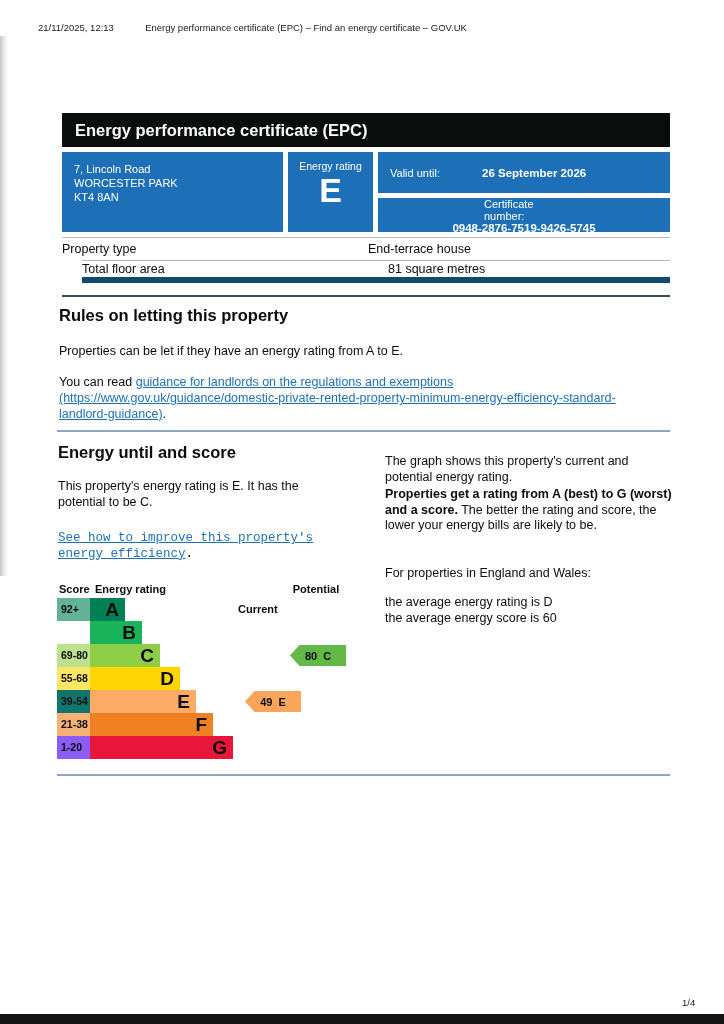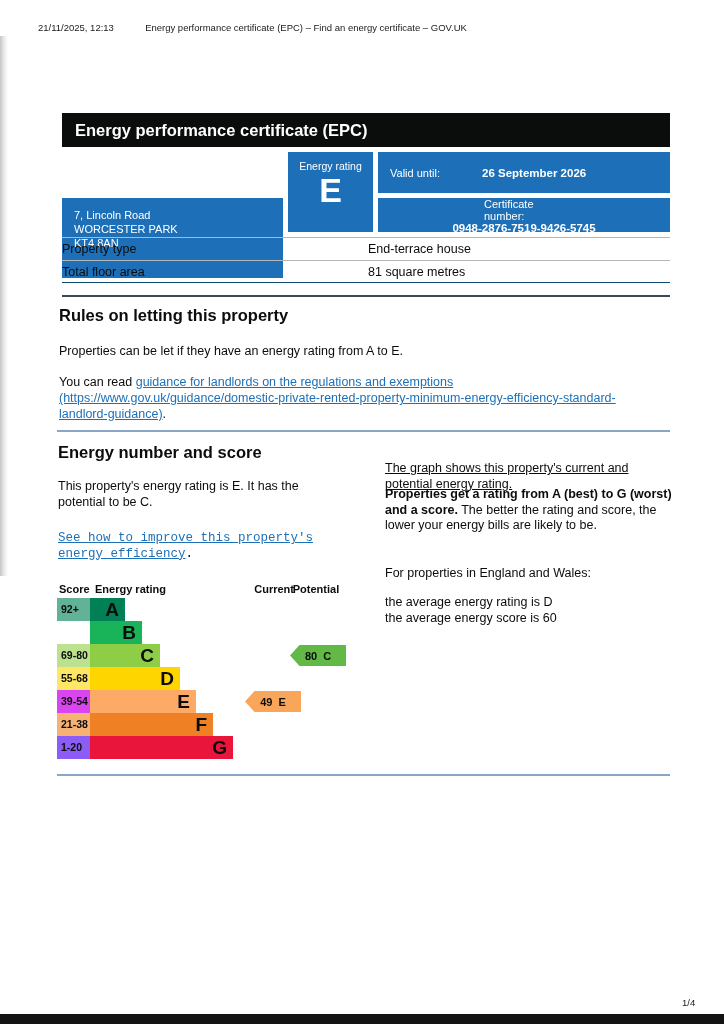--- a/index.html
+++ b/index.html
@@ -39,21 +39,21 @@
   .info-row { display:flex; align-items:center; }
   .info-row .lbl { font-size:11px; padding-left:12px; width:104px; }
   .info-row .val { font-size:11.5px; font-weight:bold; }
   #row-valid { height:41px; }
   .hgap { height:5px; background:#ffffff; }
   #row-cert { height:34px; }
 
   
   #ptable { left:62px; top:237px; width:608px; }
   .prow { display:flex; height:23px; align-items:center; border-top:1px solid #b4b7b9; font-size:12.5px; }
-  .prow:last-child { border-bottom:1px solid #0c4a6e; }
+  .prow:last-child { border-bottom:6px solid #0c4a6e;margin-left:20px; }
   .prow .lbl { width:306px; }
   #divider-dark { left:62px; top:295px; width:608px; height:2px; background:#3a4a58; }
 
   h2.section { font-size:16.5px; font-weight:bold; color:#0b0c0c; }
   .body-txt { font-size:12.5px; line-height:15.5px; color:#0b0c0c; }
   a.lnk { color:#1d70b8; text-decoration:underline; cursor:pointer; }
 
   #rules-h  { left:59px; top:306px; }
   #rules-p1 { left:59px; top:344px; width:610px; }
   #rules-p2 { left:59px; top:374px; width:600px; line-height:16px; }
@@ -61,31 +61,31 @@
   .sect-divider { height:2px; background:#8ba6c4; }
   #divider-1 { left:57px; top:430px; width:613px; }
   #divider-2 { left:57px; top:774px; width:613px; }
 
   #col-left  { left:58px; top:443px; width:300px; height:130px; }
   #col-right { left:385px; top:446px; width:292px; height:180px; }
   #col-left > div, #col-right > div { position:absolute; }
   #left-h  { top:0; }
   #left-p1 { top:36px; width:288px; }
   #left-link { top:88px; width:262px;font-family:Liberation Mono, monospace; }
-  #right-p1 { top:15px; width:290px;text-decoration:underline; }
+  #right-p1 { top:8px; width:290px; }
   #right-p2 { top:41px; width:292px; }
   #right-p3 { top:120px; width:290px; }
   #right-avg { top:149px; width:290px; }
 
   
   #chart { left:57px; top:583px; width:292px; height:180px; }
   .chart-hdr { position:absolute; top:0; font-size:11px; font-weight:bold; }
   #h-score { left:2px; }
   #h-rating { left:38px; }
-  #h-current { left:181px; width:56px; text-align:right; }
+  #h-current { left:181px; width:56px; text-align:left;margin-top:20px; }
   #h-potential { left:229px; width:60px; text-align:center; }
   #bands { position:absolute; left:0; top:15px; width:292px; }
   .band-row { display:flex; height:23px; }
   .score-cell { width:33px; font-size:10.5px; font-weight:bold; line-height:23px; padding-left:4px; }
   .band-bar { display:flex; align-items:center; justify-content:flex-end; padding-right:6px;
               font-size:19px; font-weight:bold; color:#0b0c0c; line-height:23px; }
   .b0 { width:35px; } .b1 { width:52px; } .b2 { width:70px; } .b3 { width:90px; }
   .b4 { width:106px; } .b5 { width:123px; } .b6 { width:143px; }
   .arrow { position:absolute; width:56px; height:21px;
     clip-path:polygon(17% 0, 100% 0, 100% 100%, 17% 100%, 0 50%);
@@ -104,21 +104,21 @@
   <div id="artifact-bottom" class="abs"></div>
 
   <div id="hdr-date" class="abs print-meta">21/11/2025, 12:13</div>
   <div id="hdr-title" class="abs print-meta">Energy performance certificate (EPC) – Find an energy certificate – GOV.UK</div>
 
   <div id="banner" class="abs">
     <div class="t">Energy performance certificate (EPC)</div>
   </div>
 
   <div id="summary" class="abs">
-    <div id="cell-address" class="blue" style="background: rgb(29, 112, 184); margin-top: 46px;">
+    <div id="cell-address" class="blue" style="background: rgb(29, 112, 184);">
       <div>7, Lincoln Road</div>
       <div>WORCESTER PARK</div>
       <div>KT4 8AN</div>
     </div>
     <div class="vgap"></div>
     <div id="cell-rating" class="blue" style="background: rgb(29, 112, 184);">
       <div class="lbl">Energy rating</div>
       <div class="big">E</div>
     </div>
     <div class="vgap"></div>
@@ -149,21 +149,21 @@
 
   <h2 id="rules-h" class="abs section">Rules on letting this property</h2>
   <div id="rules-p1" class="abs body-txt">Properties can be let if they have an energy rating from A to E.</div>
   <div id="rules-p2" class="abs body-txt">
     <span>You can read </span><a class="lnk">guidance for landlords on the regulations and exemptions (https://www.gov.uk/guidance/domestic-private-rented-property-minimum-energy-efficiency-standard-landlord-guidance)</a><span>.</span>
   </div>
 
   <div id="divider-1" class="abs sect-divider"></div>
 
   <div id="col-left" class="abs">
-    <h2 id="left-h" class="section">Energy number and score</h2>
+    <h2 id="left-h" class="section">Energy until and score</h2>
     <div id="left-p1" class="body-txt">This property's energy rating is E. It has the potential to be C.</div>
     <div id="left-link" class="body-txt">
       <a class="lnk">See how to improve this property's energy efficiency</a><span>.</span>
     </div>
   </div>
 
   <div id="col-right" class="abs">
     <div id="right-p1" class="body-txt">The graph shows this property's current and potential energy rating.</div>
     <div id="right-p2" class="body-txt">
       <b>Properties get a rating from A (best) to G (worst) and a score.</b><span> The better the rating and score, the lower your energy bills are likely to be.</span>
@@ -192,21 +192,21 @@
       </div>
       <div class="band-row">
         <div class="score-cell" style="background: rgb(188, 226, 144);">69-80</div>
         <div class="band-bar b2" style="background: rgb(141, 206, 70);">C</div>
       </div>
       <div class="band-row">
         <div class="score-cell" style="background: rgb(255, 231, 102);">55-68</div>
         <div class="band-bar b3" style="background: rgb(255, 213, 0);">D</div>
       </div>
       <div class="band-row">
-        <div class="score-cell" style="background: #d946ef;">39-54</div>
+        <div class="score-cell" style="background: #0f766e;">39-54</div>
         <div class="band-bar b4" style="background: rgb(252, 170, 101);">E</div>
       </div>
       <div class="band-row">
         <div class="score-cell" style="background: rgb(245, 178, 116);">21-38</div>
         <div class="band-bar b5" style="background: rgb(239, 128, 35);">F</div>
       </div>
       <div class="band-row">
         <div class="score-cell" style="background: #8b5cf6;">1-20</div>
         <div class="band-bar b6" style="background: rgb(233, 21, 59);">G</div>
       </div>

